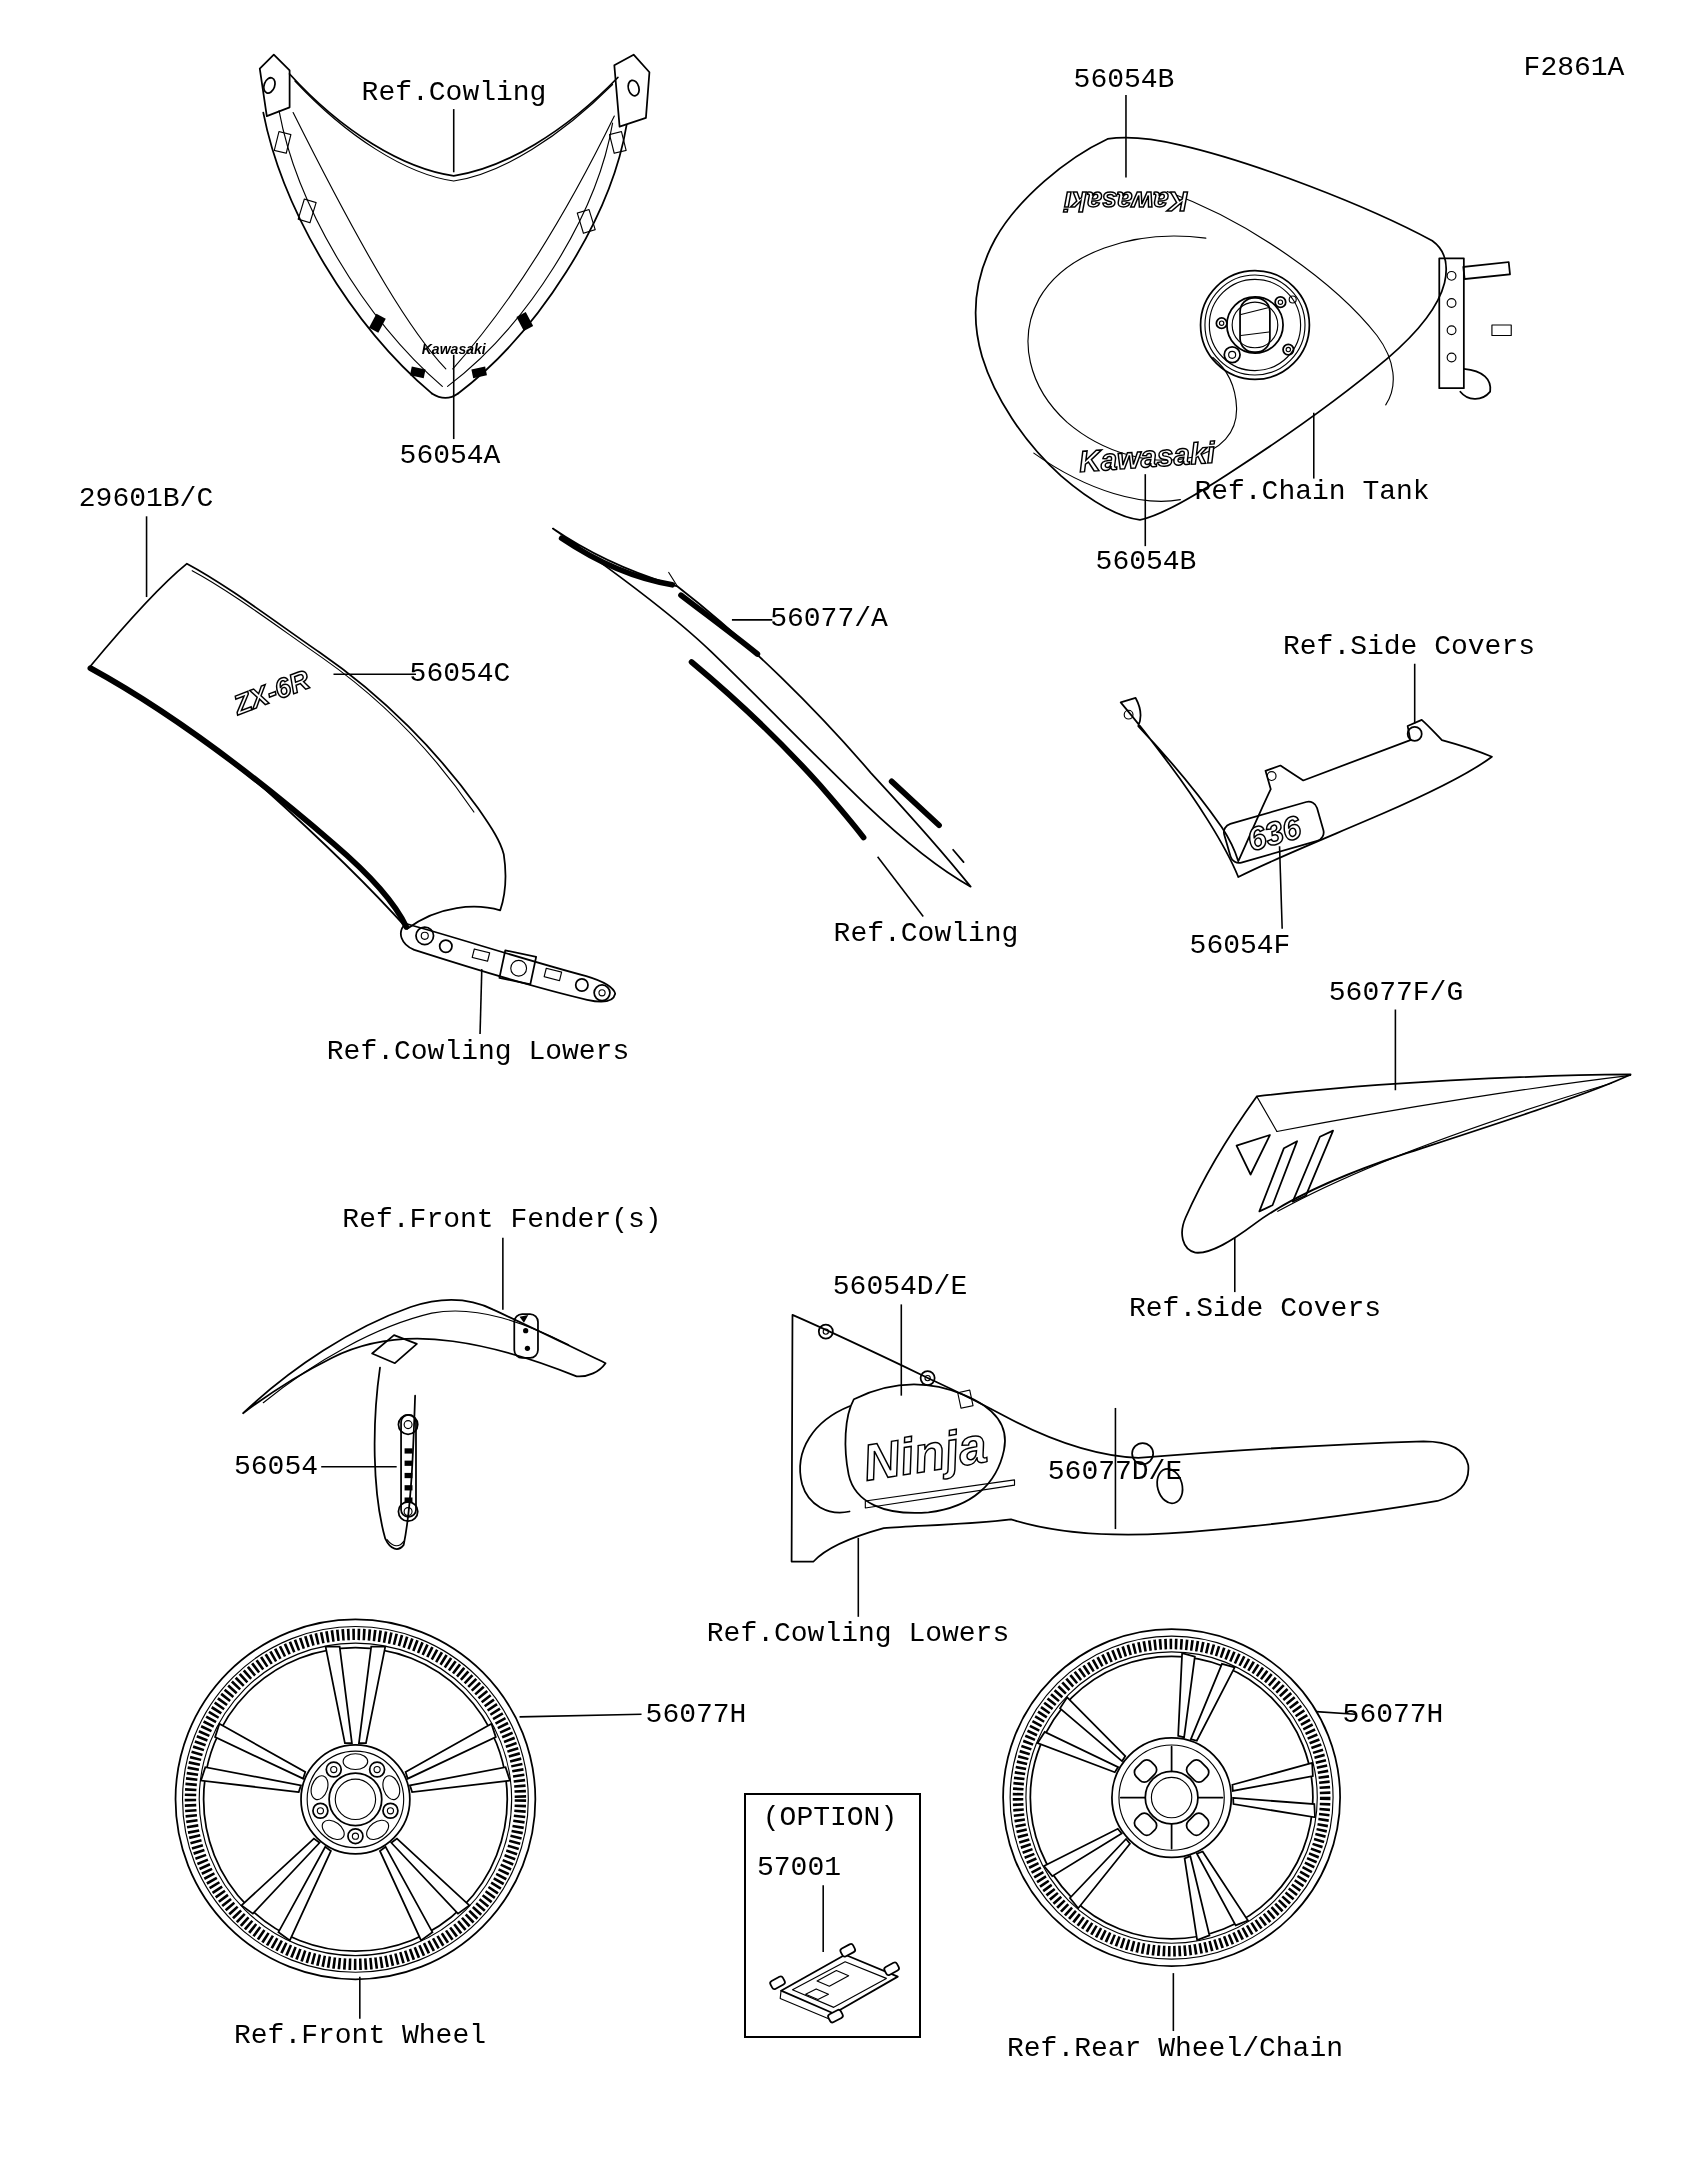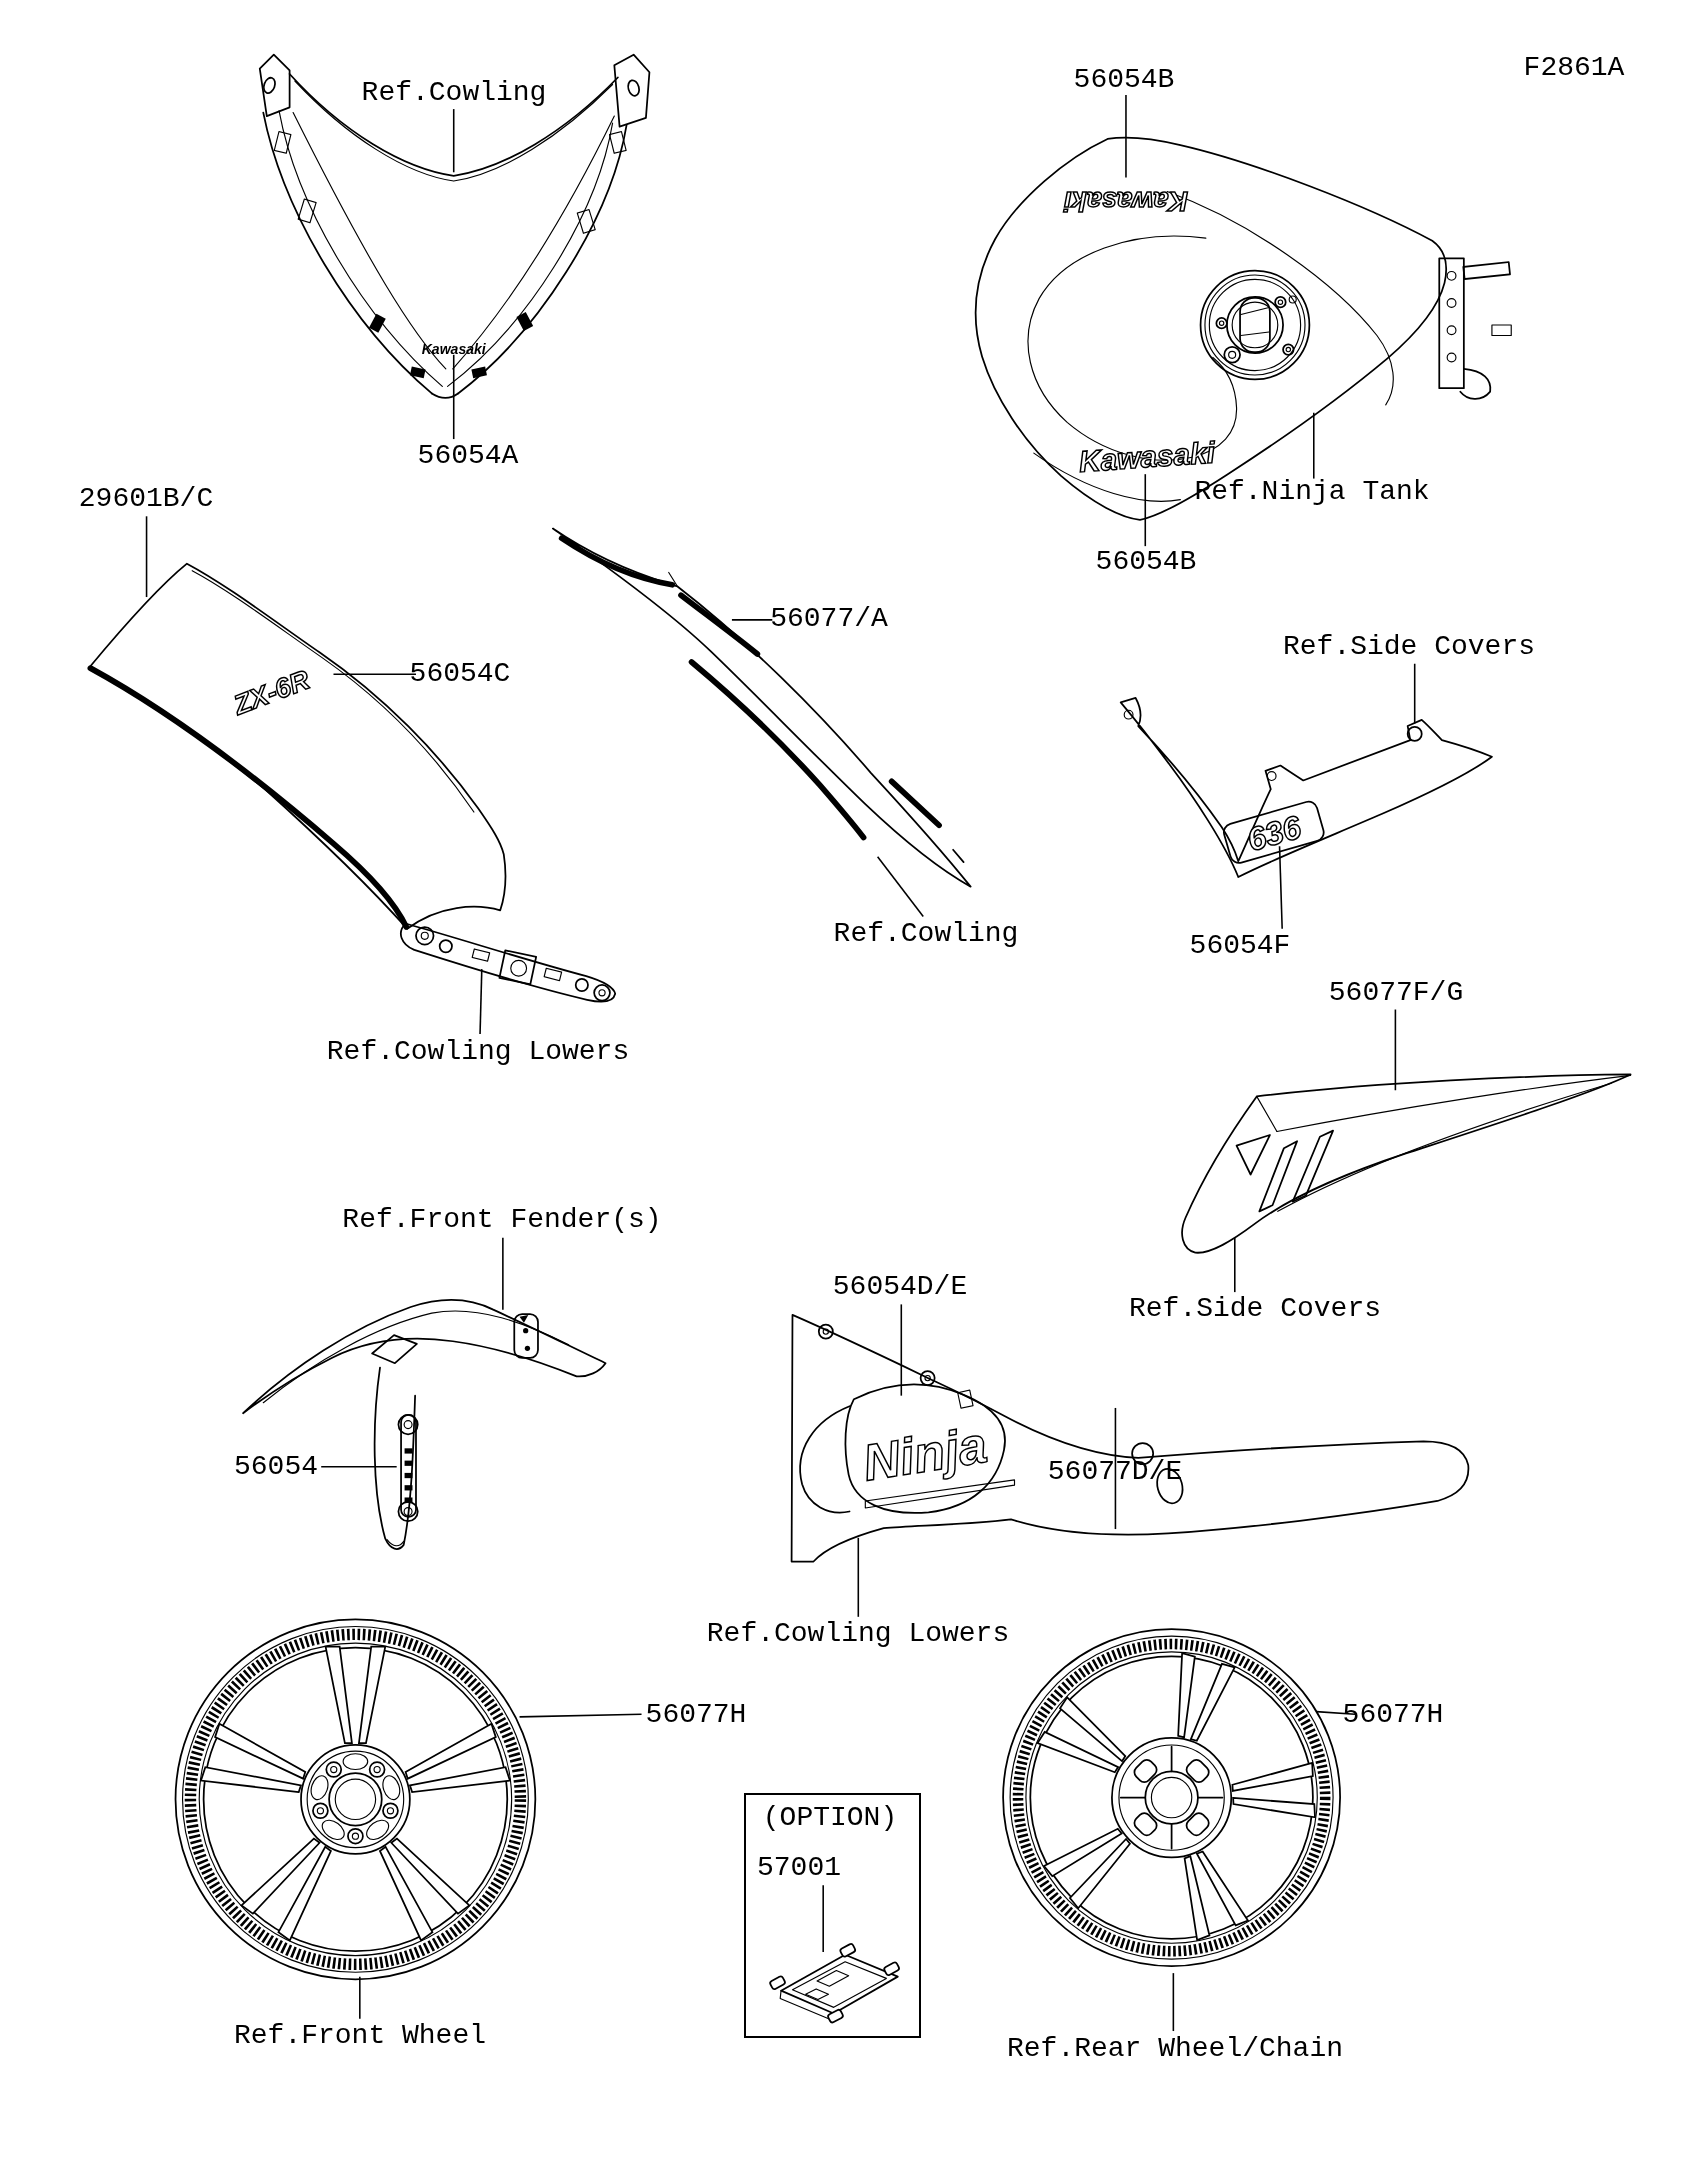--- a/index.html
+++ b/index.html
@@ -299,23 +299,23 @@
     <line class="leader" x1="978" y1="1752" x2="978" y2="1842"></line>
     <line class="leader" x1="592" y1="1956" x2="731" y2="1953"></line>
     <line class="leader" x1="938" y1="2148" x2="938" y2="2224"></line>
     <line class="leader" x1="1500" y1="1950" x2="1544" y2="1953"></line>
     <line class="leader" x1="410" y1="2252" x2="410" y2="2300"></line>
     <line class="leader" x1="1337" y1="2248" x2="1337" y2="2314"></line>
   </g>
 </svg>
 
 <div class="lbl" style="left:454px;top:93px">Ref.Cowling</div>
-<div class="lbl" style="left:468px;top:456px">56054A</div>
+<div class="lbl" style="left:450px;top:456px">56054A</div>
 <div class="lbl" style="left:1124px;top:80px">56054B</div>
-<div class="lbl" style="left:1312px;top:492px">Ref.Ninja Tank</div>
+<div class="lbl" style="left:1312px;top:492px">Ref.Chain Tank</div>
 <div class="lbl" style="left:1146px;top:562px">56054B</div>
 <div class="lbl" style="left:146px;top:499px">29601B/C</div>
 <div class="lbl" style="left:460px;top:674px">56054C</div>
 <div class="lbl" style="left:478px;top:1052px">Ref.Cowling Lowers</div>
 <div class="lbl" style="left:829px;top:619px">56077/A</div>
 <div class="lbl" style="left:926px;top:934px">Ref.Cowling</div>
 <div class="lbl" style="left:1409px;top:647px">Ref.Side Covers</div>
 <div class="lbl" style="left:1240px;top:946px">56054F</div>
 <div class="lbl" style="left:1396px;top:993px">56077F/G</div>
 <div class="lbl" style="left:1255px;top:1309px">Ref.Side Covers</div>

